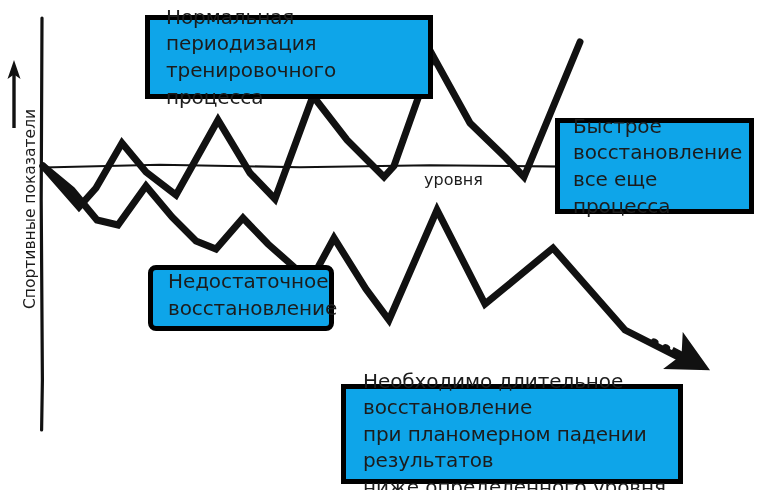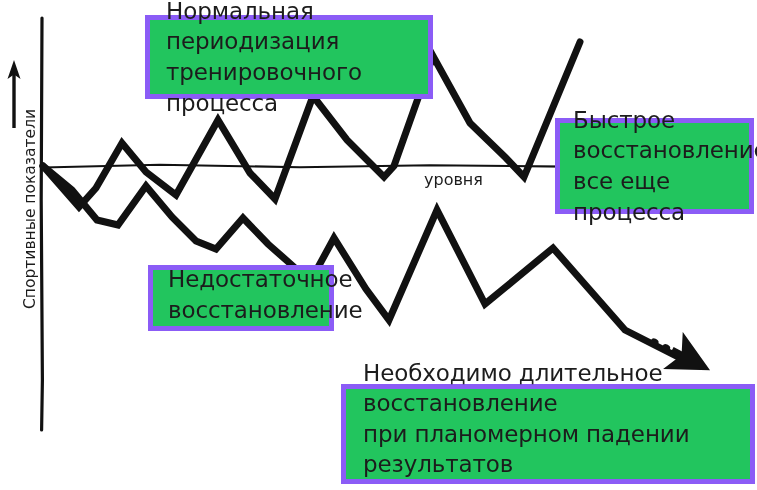--- a/index.html
+++ b/index.html
@@ -18,47 +18,48 @@
   #diagram-svg {
     position: absolute;
     left: 0;
     top: 0;
     width: 757px;
     height: 490px;
   }
   .callout {
     position: absolute;
     box-sizing: border-box;
-    background: #22c55e;
-    border: 5px solid #8b5cf6;
+    background: #0ea5e9;
+    border: 5px solid #000000;
     color: #1c1c1c;
     font-family: "DejaVu Sans", "Liberation Sans", sans-serif;
-    font-size: 23px;
+    font-size: 20px;
     line-height: 1.33;
     letter-spacing: -0.1px;
     display: flex;
     flex-direction: column;
     justify-content: center;
     white-space: pre-line;
     z-index: 5;
   }
   #callout-normal-periodization {
     left: 145px; top: 15px; width: 288px; height: 84px;
     padding: 0 0 0 16px;
   }
   #callout-fast-recovery {
     left: 555px; top: 118px; width: 199px; height: 96px;
     padding: 0 0 0 13px;
   }
   #callout-insufficient-recovery {
     left: 148px; top: 265px; width: 186px; height: 66px;
     padding: 0 0 6px 15px;
+    border-radius: 8px;
   }
   #callout-long-recovery {
-    left: 341px; top: 384px; width: 414px; height: 100px;
+    left: 341px; top: 384px; width: 342px; height: 100px;
     padding: 0 0 0 17px;
   }
   #y-axis-label {
     position: absolute;
     left: -60px;
     top: 210px;
     width: 180px;
     text-align: center;
     transform: rotate(-90deg);
     transform-origin: center center;

